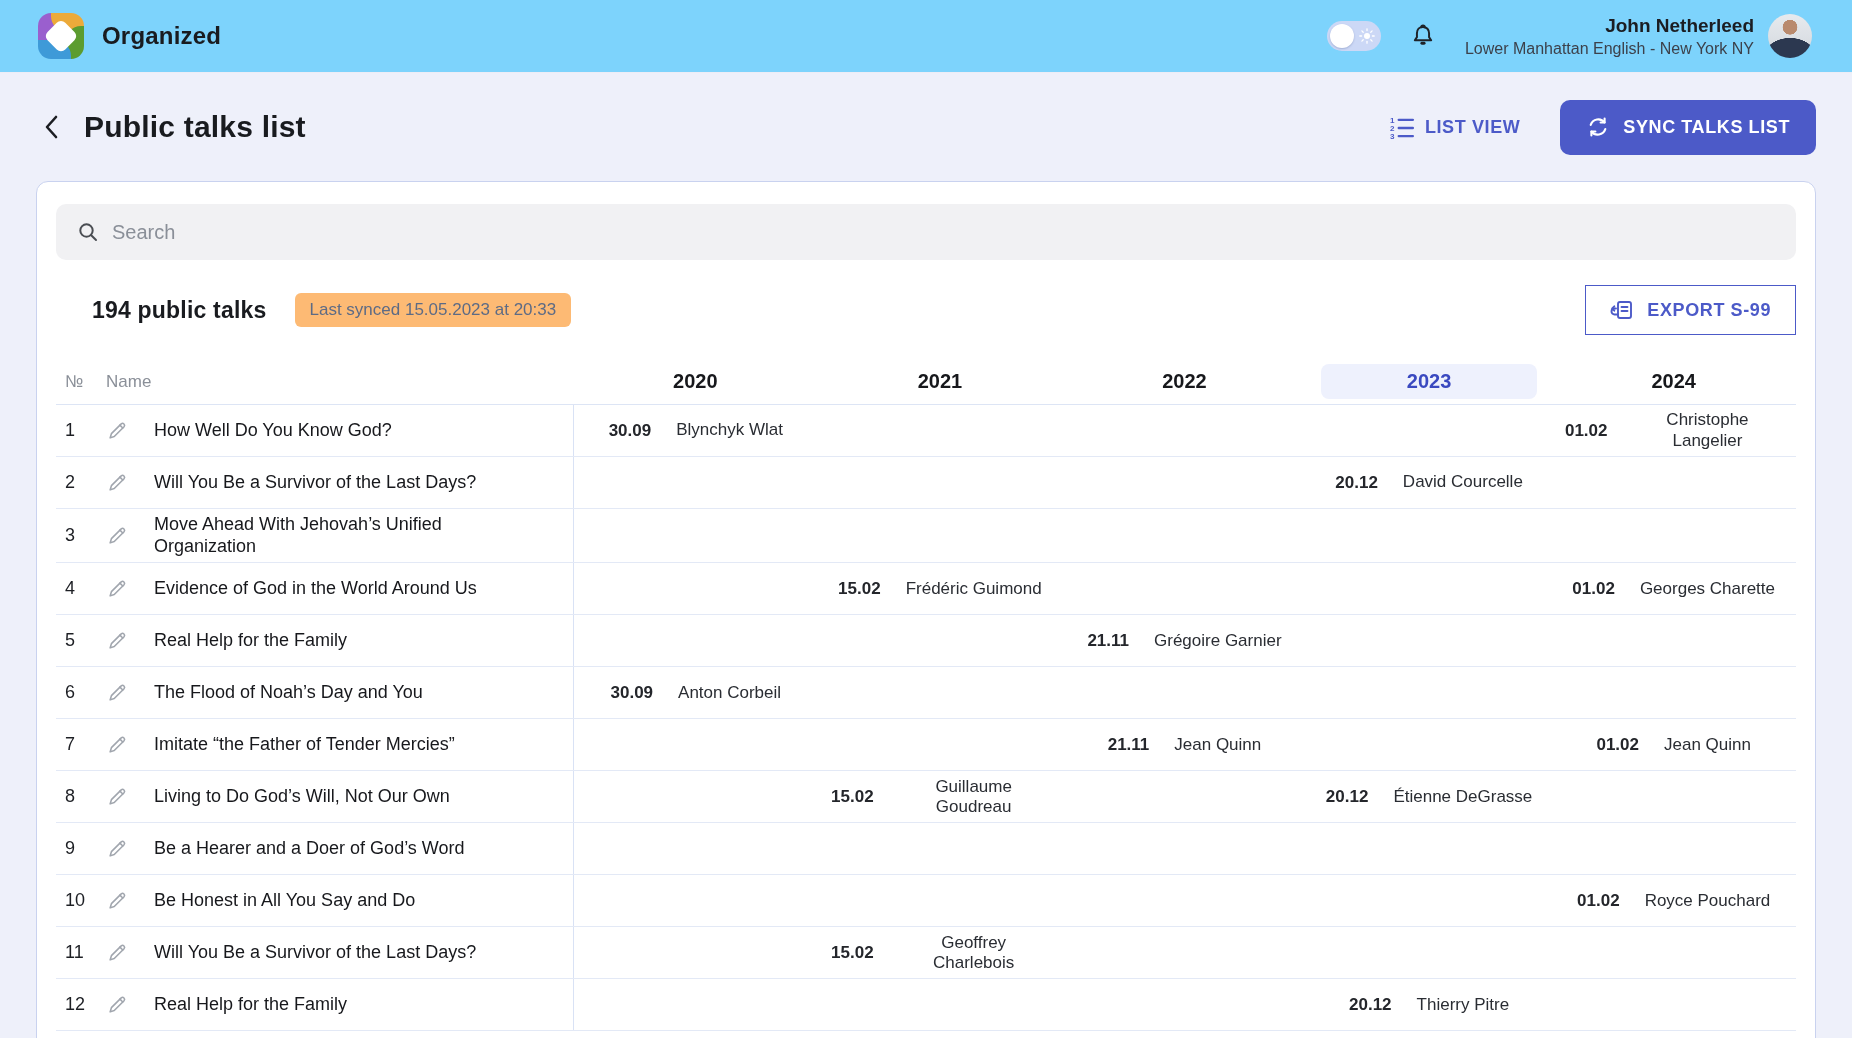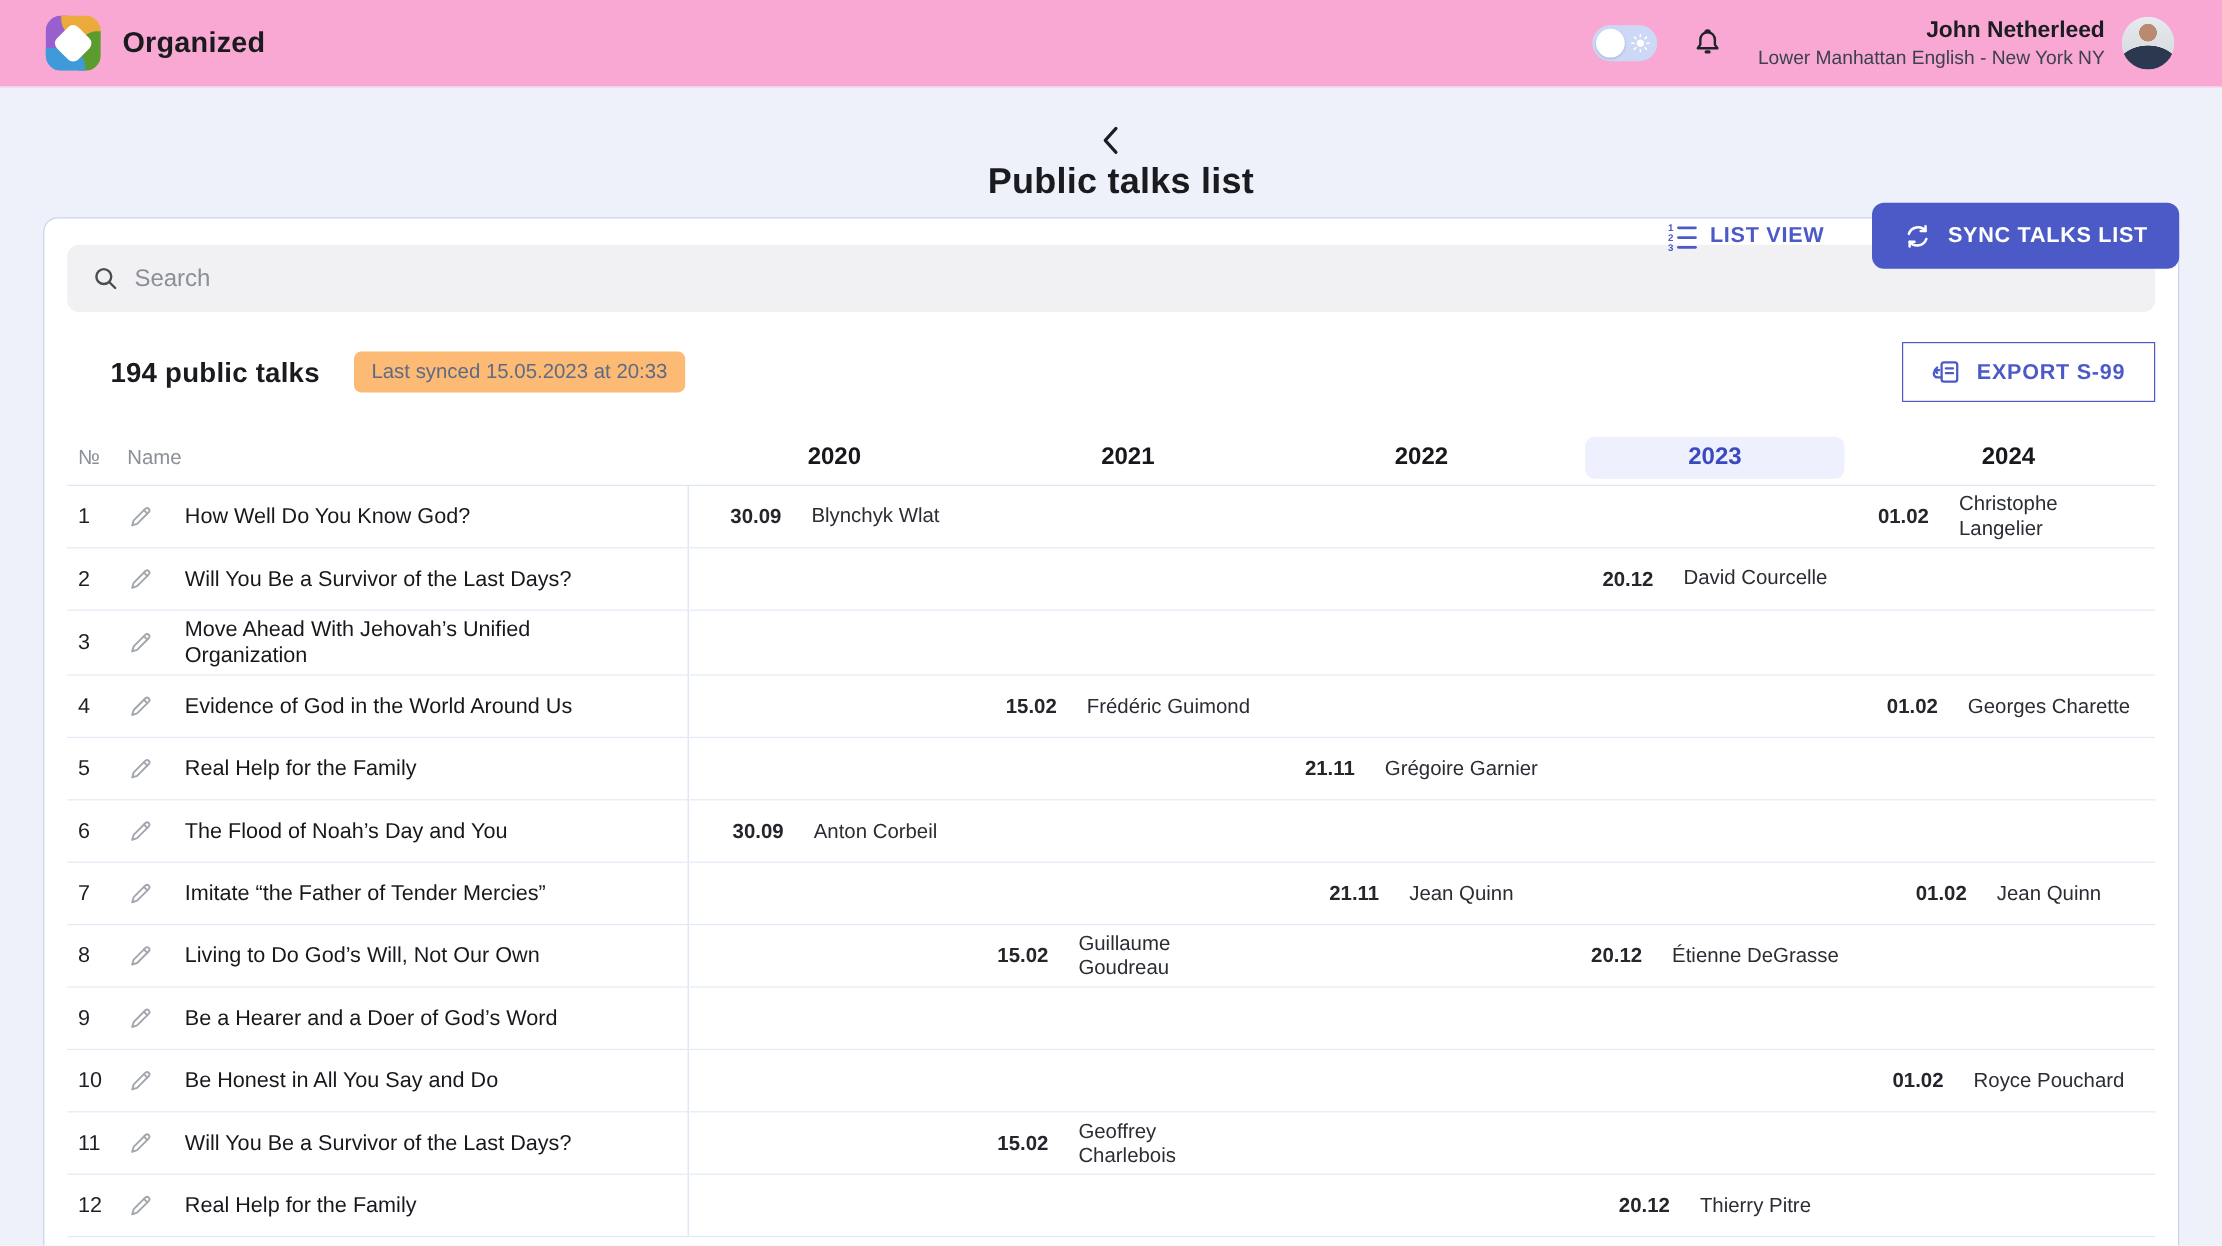--- a/index.html
+++ b/index.html
@@ -4,21 +4,21 @@
 <style>
   * { margin:0; padding:0; box-sizing:border-box; }
   html,body { width:1852px; height:1038px; overflow:hidden; }
   body {
     font-family:"Liberation Sans", sans-serif;
     background:#eef0fa;
     color:#191b1f;
   }
   
   .topbar {
-    height:73px; background:#f9a8d4; border-bottom:1px solid #ededf6;
+    height:73px; background:#7dd3fc; border-bottom:1px solid #ededf6;
     display:flex; align-items:center; padding:0 40px 0 38px;
   }
   .logo {
     width:46px; height:46px; border-radius:13px; overflow:hidden; position:relative; flex:0 0 auto;
   }
   .logo .q { position:absolute; }
   .logo .q.purple { left:0; top:0; width:42%; height:72%; background:#9a5fce; border-bottom-right-radius:16px; }
   .logo .q.yellow { left:28%; top:0; width:72%; height:42%; background:#ecaa3a; border-bottom-left-radius:16px; }
   .logo .q.green  { right:0; top:28%; width:42%; height:72%; background:#5c9c2f; border-top-left-radius:16px; }
   .logo .q.blue   { left:0; bottom:0; width:72%; height:42%; background:#3e9ad8; border-top-right-radius:16px; }
@@ -42,21 +42,21 @@
   .user-sub { font-size:16px; color:#3c414b; margin-top:3px; }
   .avatar {
     margin-left:14px; width:44px; height:44px; border-radius:50%; flex:0 0 auto; cursor:pointer;
     background:
       radial-gradient(circle at 50% 30%, #b98a6e 0 19%, rgba(0,0,0,0) 20%),
       radial-gradient(ellipse 62% 48% at 50% 102%, #2c3850 98%, rgba(0,0,0,0) 100%),
       linear-gradient(180deg,#e7eaee 0%,#d2d7dd 100%);
   }
   
   .page-head {
-    margin:26px 36px 0 36px; display:flex; align-items:center; height:56px;flex-direction:column;
+    margin:26px 36px 0 36px; display:flex; align-items:center; height:56px;
   }
   .back-btn { background:none; border:none; cursor:pointer; display:flex; padding:4px; }
   .page-title { font-size:30px; font-weight:bold; margin-left:16px; letter-spacing:.2px; }
   .head-actions { margin-left:auto; display:flex; align-items:center; }
   .list-view-btn {
     background:none; border:none; cursor:pointer; display:flex; align-items:center; gap:10px;
     font-family:inherit; font-size:18px; font-weight:600; letter-spacing:.6px; color:#4c5ac8;
   }
   .sync-btn {
     margin-left:40px; height:55px; padding:0 26px; border:none; border-radius:10px; cursor:pointer;
@@ -102,21 +102,21 @@
   .th-year .pill {
     display:inline-block; width:88%; padding:6px 0; border-radius:8px;
     background:#eef1fd; color:#3a49c0;
   }
   .cell-num { padding-left:9px; font-size:18px; color:#1d1f24; }
   .cell-name { display:flex; align-items:center; gap:26px; padding:5px 8px 5px 0; }
   .cell-name .talk-name { font-size:18px; color:#17181c; line-height:1.2; max-width:370px; }
   .edit-btn { background:none; border:none; cursor:pointer; display:flex; flex:0 0 auto; padding:0; }
   .year-cell {
     align-self:stretch; display:flex; align-items:center; justify-content:center; gap:25px;
-    padding:4px 2px; text-align:left;
+    padding:4px 2px; text-align:center;
   }
   .year-cell.first-year { border-left:1px solid #d9e2f5; }
   .a-date { font-size:17px; font-weight:bold; color:#24262b; white-space:nowrap; }
   .a-speaker { font-size:17px; color:#2a2d33; max-width:150px; line-height:1.18; }
   svg { display:block; }
 </style>
 </head>
 <body>
 
 <header class="topbar">

